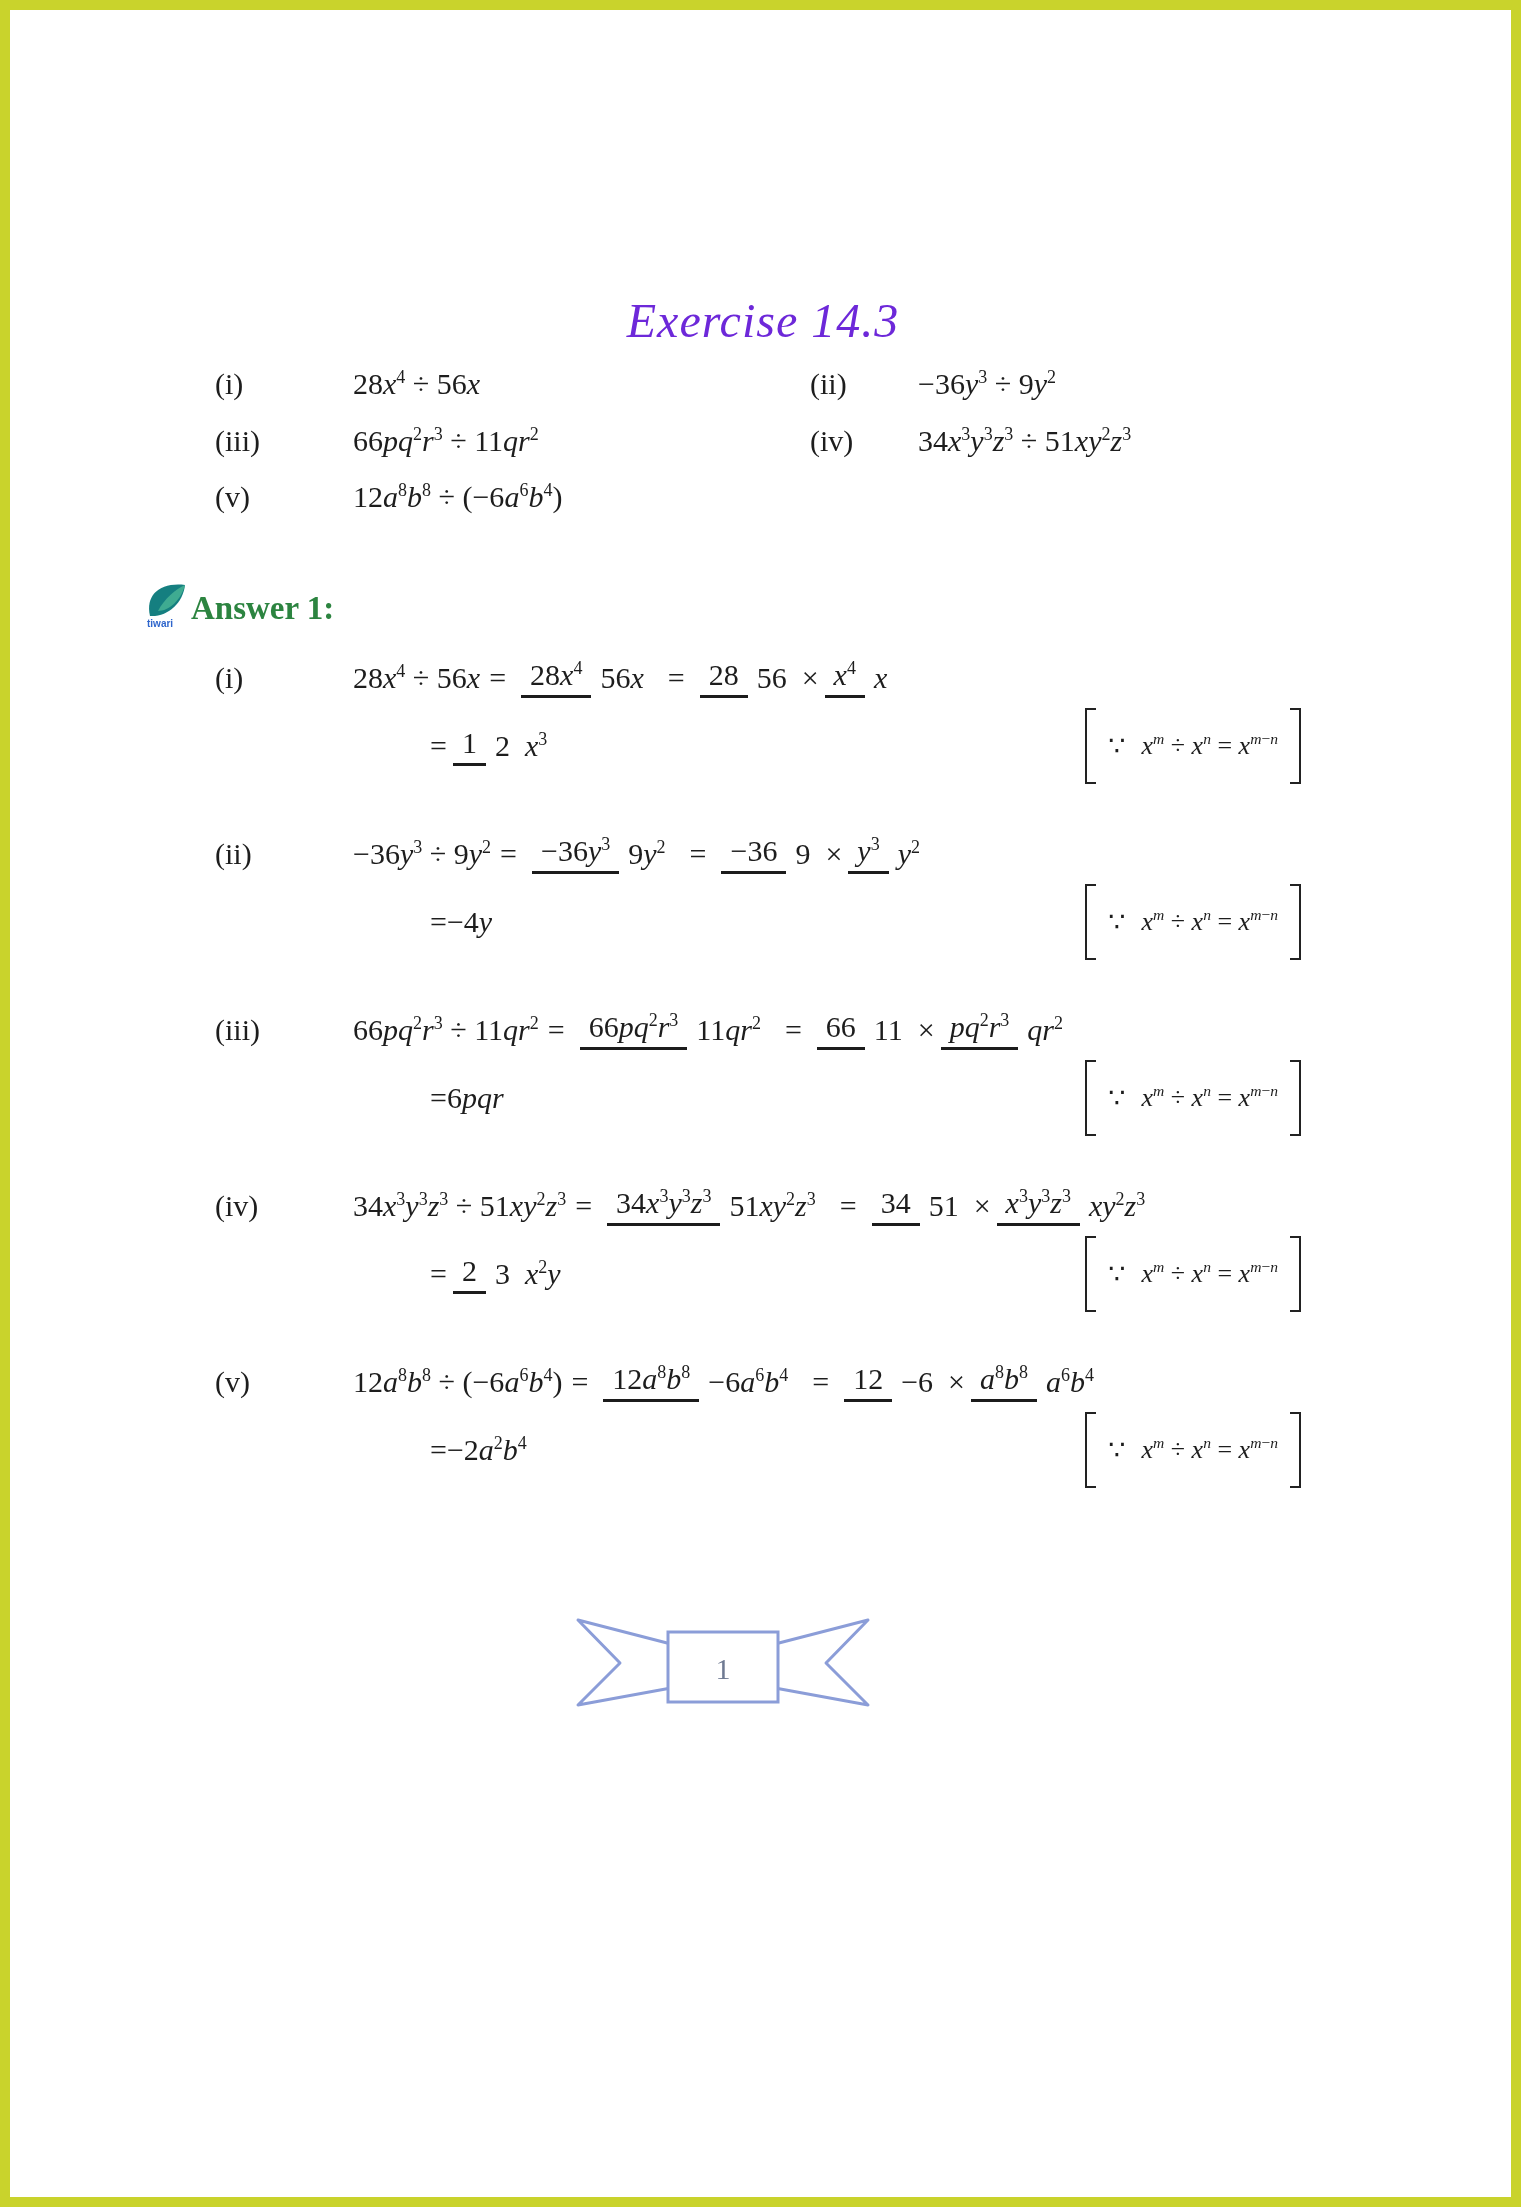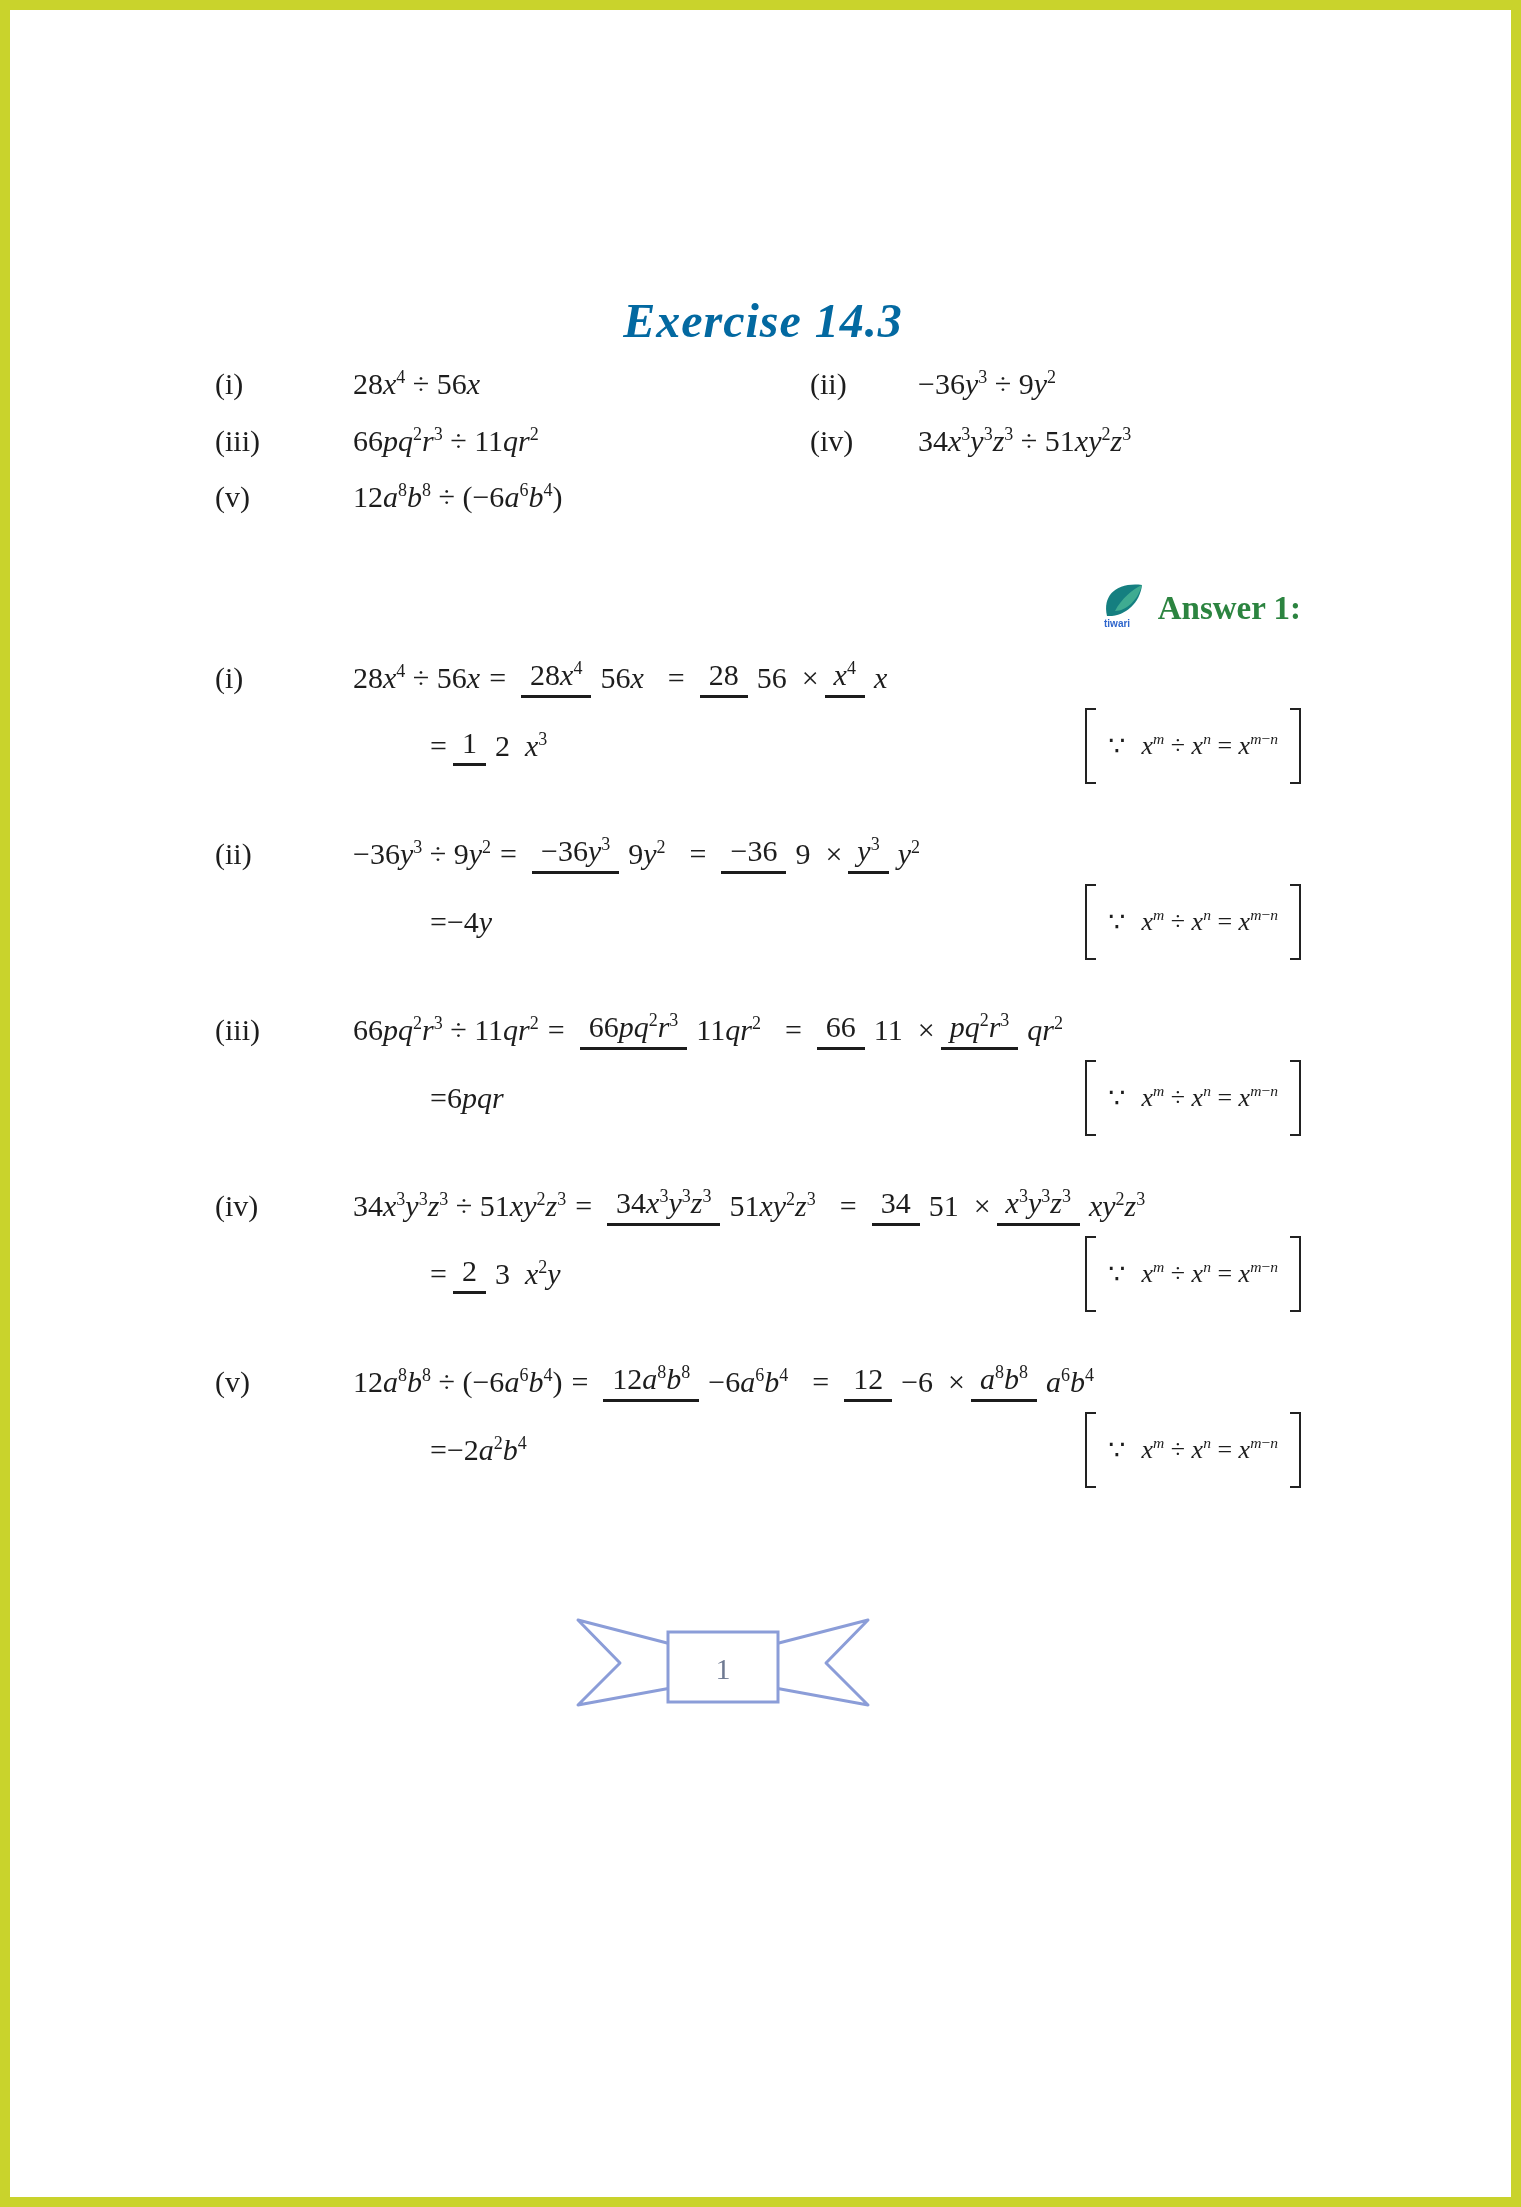--- a/index.html
+++ b/index.html
@@ -14,23 +14,23 @@
     overflow:hidden;
     position:relative;
   }
   .content { padding:0 210px 0 135px; }
 
   .title {
     padding-top:283px;
     margin-left:80px;
     text-align:center;
     font-size:48px;
-    font-weight:bold;
+    font-weight:normal;
     font-style:italic;
-    color:#0369a1;
+    color:#6d28d9;
     letter-spacing:1px;
   }
 
   .q-heading {
     margin-top:72px;
     font-size:33px;
     font-weight:bold;
     color:#e8254e;
   }
   .intro { margin-top:8px; font-size:30px; }
@@ -40,22 +40,22 @@
   .q-cell { display:flex; align-items:baseline; }
   .q-cell.left { width:665px; }
   .q-lbl { width:138px; margin-left:70px; flex:none; }
   .q-lbl.second { width:108px; margin-left:0; }
 
   sup { font-size:60%; line-height:0; }
   i { font-style:italic; }
 
   .a-heading {
     margin-top:62px;
-    display:flex; align-items:center; gap:10px;
-    font-size:33px; font-weight:bold; color:#2c8440;justify-content:flex-end;
+    display:flex; align-items:center; 
+    font-size:33px; font-weight:bold; color:#2c8440;
   }
   .logo { flex:none; display:inline-block; }
 
   .ans-block { margin-top:0; }
   .eq-row { display:flex; align-items:center; font-size:30px; }
   .eq-row .lbl { width:138px; margin-left:70px; flex:none; align-self:center; }
   .m-eq { display:flex; align-items:center; }
 
   .frac { display:inline-flex; flex-direction:row; text-align:center; margin:0 6px; }
   .frac .fn { display:block; padding:0 9px 3px; border-bottom:3px solid #1c1c1c; }

